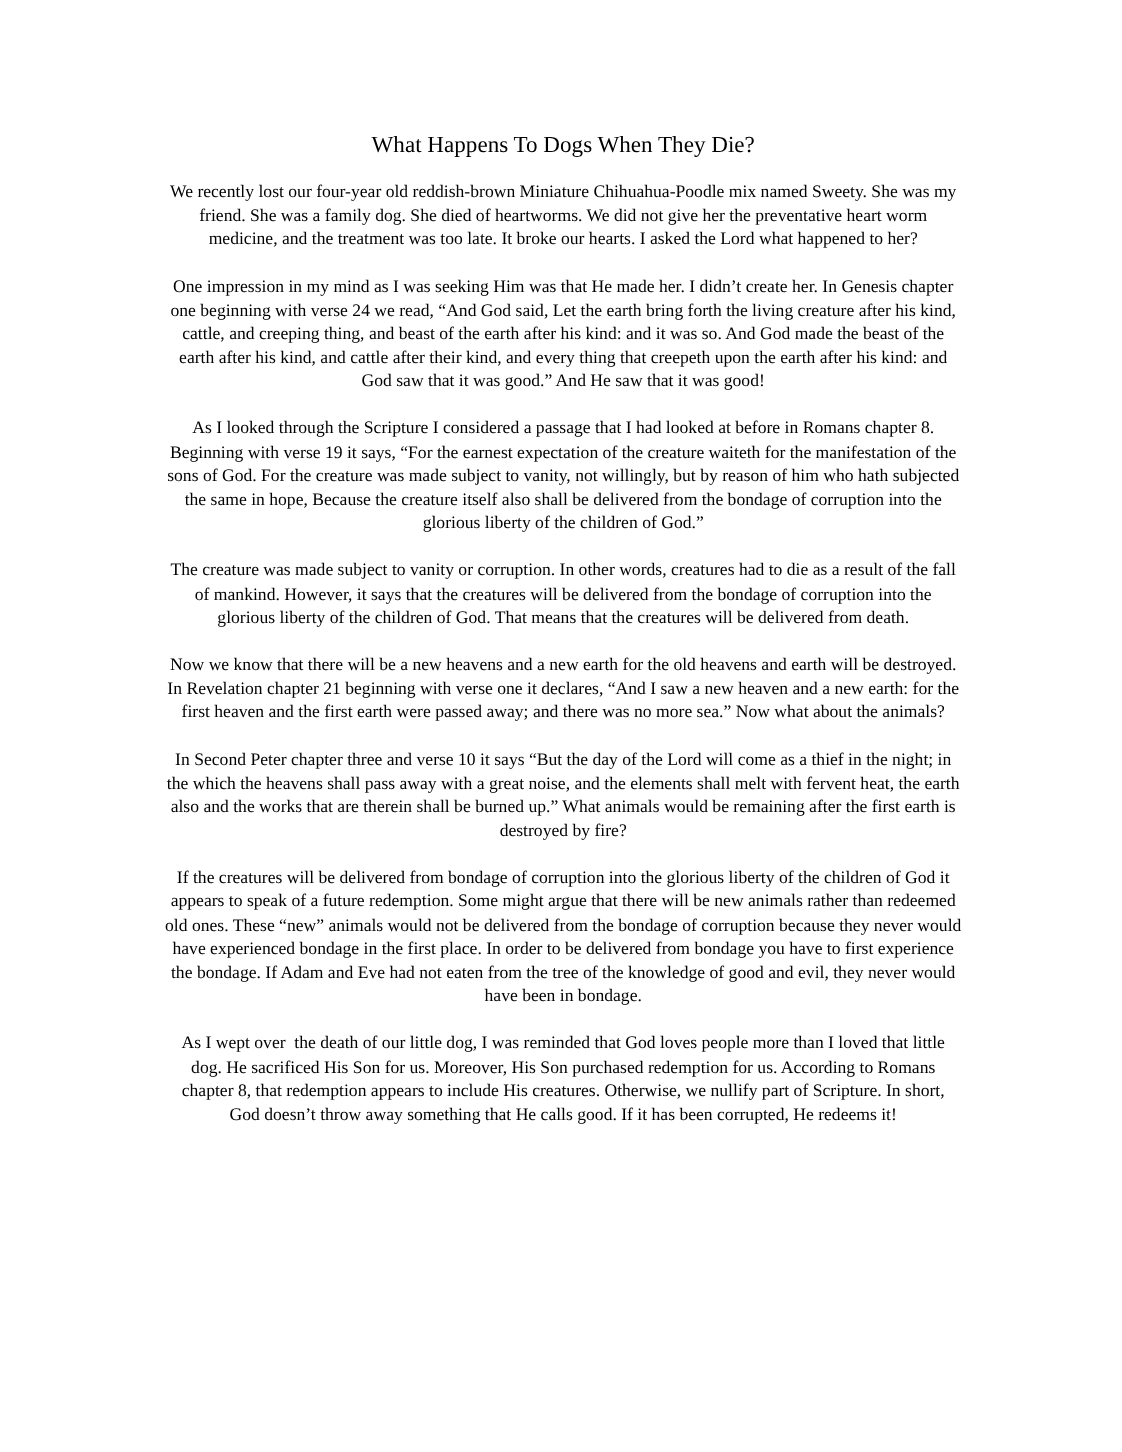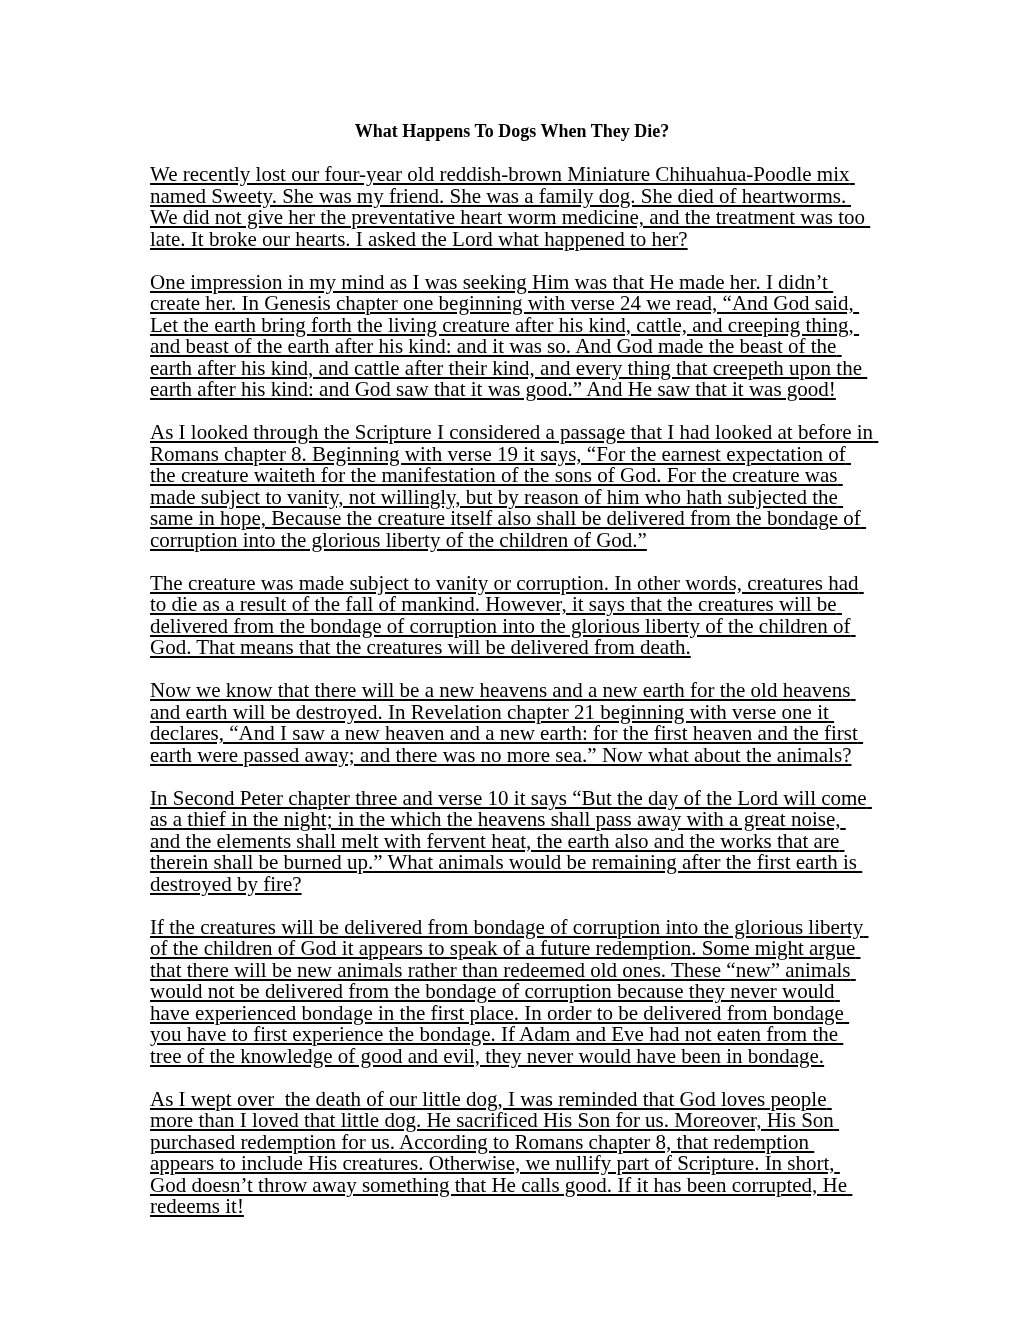--- a/index.html
+++ b/index.html
@@ -23,33 +23,32 @@
     background: #ffffff;
     overflow: hidden;
   }
   .content {
     position: absolute;
     left: 150px;
     top: 121px;
     width: 724px;
   }
   .doc-title {
-    font-size: 18px;
+    font-size: 21px;
     line-height: 21.5px;
-    font-weight: bold;
+    font-weight: normal;
     text-align: center;
     margin: 0 0 21.5px 0;
   }
   .para {
-    font-size: 21px;
+    font-size: 16px;
     line-height: 21.5px;
     margin: 0 0 21.5px 0;
-    text-align: left;
+    text-align: center;
     white-space: pre-wrap;
-    text-decoration: underline;
   }
   .para:last-child {
     margin-bottom: 0;
   }
 </style>
 </head>
 <body>
 
 <div class="page">
   <div class="content">

